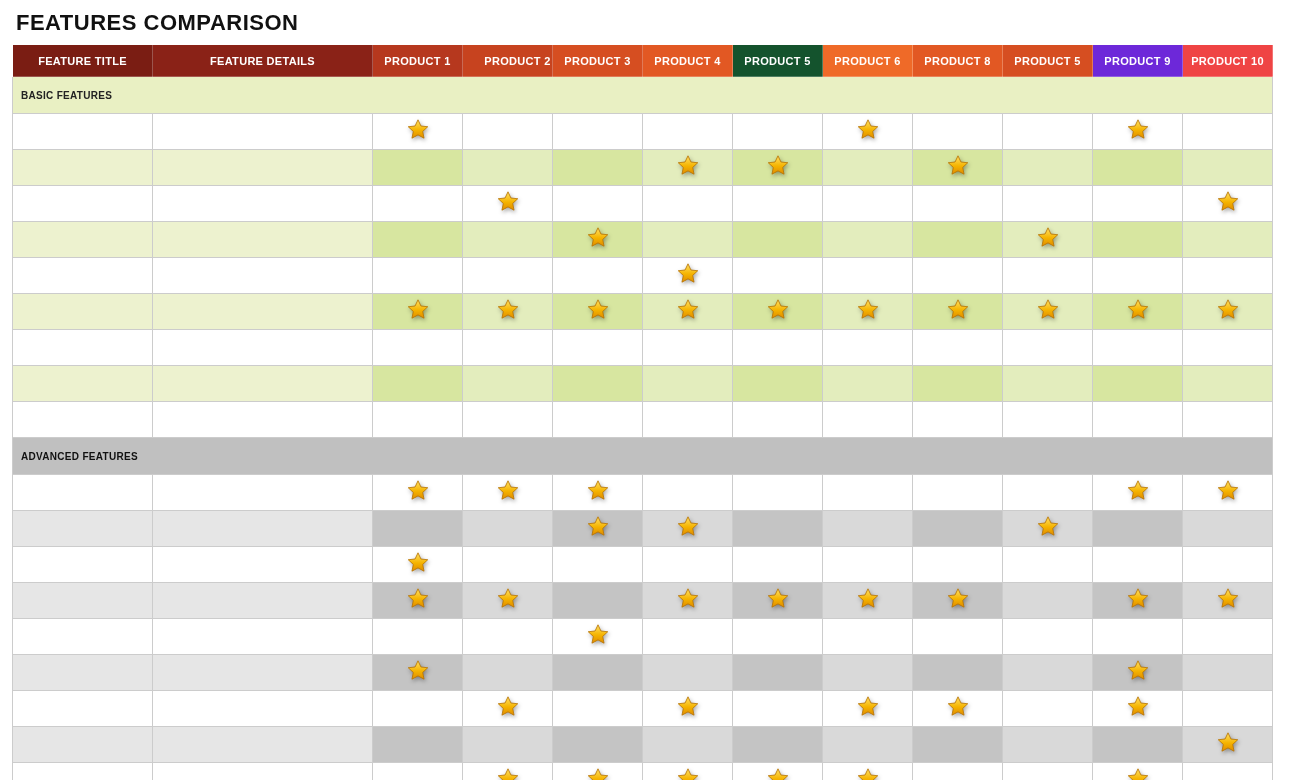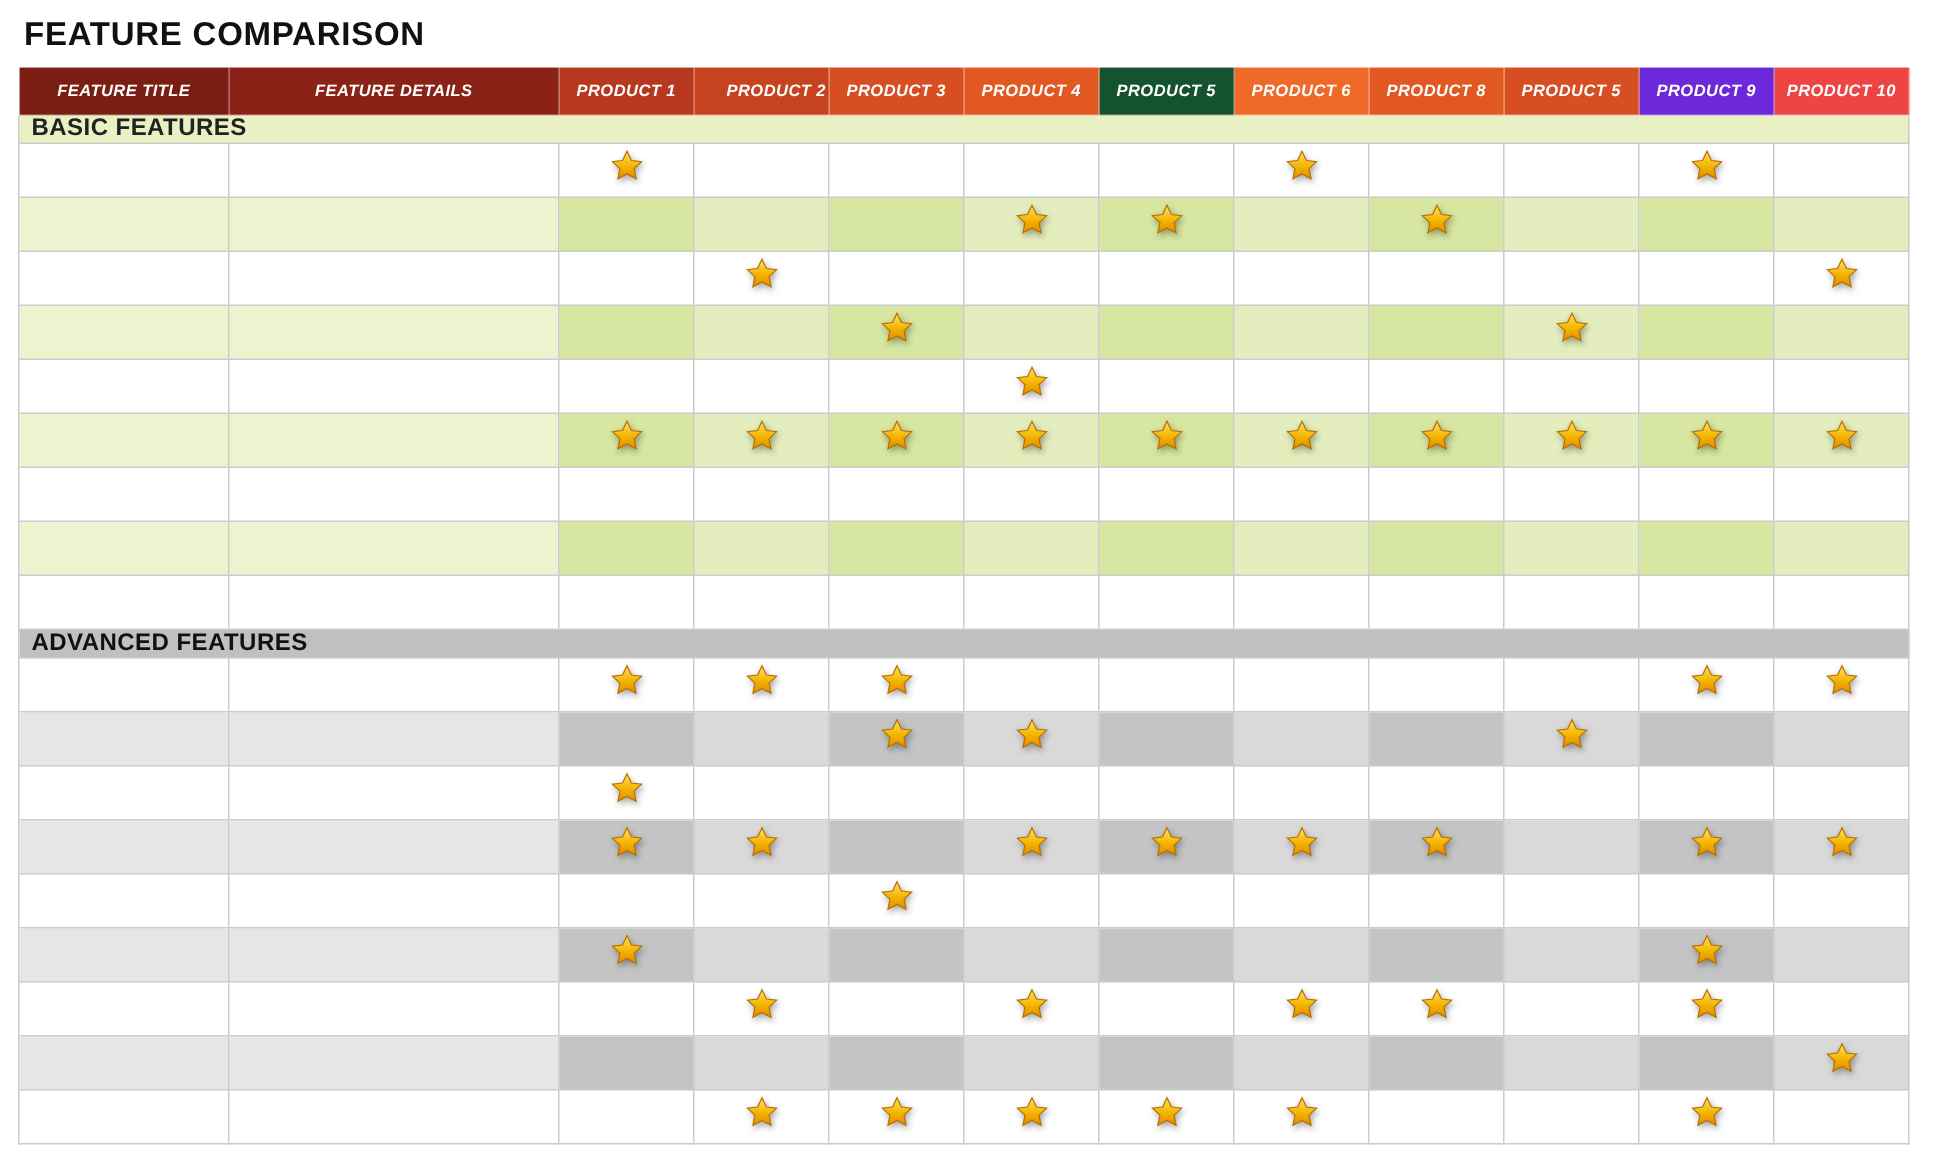--- a/index.html
+++ b/index.html
@@ -29,42 +29,41 @@
     vertical-align: middle;
     text-align: center;
   }
   thead th {
     color: #fff;
     font-size: 11px;
     font-weight: 700;
     letter-spacing: 0.3px;
     height: 32px;
     border: 1px solid rgba(255,255,255,0.25);
-    font-style: italic;
   }
   thead th.feature-title { background: #7a1d13; width: 140px; }
   thead th.feature-details { background: #8a2217; width: 220px; }
   thead th.p1  { background: #b6381e; }
   thead th.p2  { background: #c7431f; padding-left: 20px; }
   thead th.p3  { background: #d64e21; }
   thead th.p4  { background: #e25823; }
   thead th.p5  { background: #14532d; }
   thead th.p6  { background: #ef6a28; }
   thead th.p7  { background: #e25823; }
   thead th.p8  { background: #d64e21; }
   thead th.p9  { background: #6d28d9; }
   thead th.p10 { background: #ef4444; }
   thead th.pcol { width: 90px; }
 
   .section-row td {
     text-align: left;
-    font-size: 16px;
+    font-size: 10px;
     font-weight: 700;
     padding-left: 8px;
-    height: 16px;
+    height: 37px;
     letter-spacing: 0.3px;
   }
   .section-basic td { background: #e9f0c3; color: #222; }
   .section-advanced td { background: #c0c0c0; color: #111; margin-left: 19px; }
 
   .basic-odd-feat  { background: #ffffff; }
   .basic-odd-prod  { background: #ffffff; }
   .basic-even-feat { background: #edf2cf; }
   .basic-even-prod-a { background: #d7e6a0; }
   .basic-even-prod-b { background: #e3edbd; }
@@ -78,21 +77,21 @@
   .star-icon {
     display: inline-block;
     width: 24px; height: 24px;
     filter: drop-shadow(1px 2px 2px rgba(0,0,0,0.35));
   }
   .star-icon svg { width: 24px; height: 24px; display: block; }
 </style>
 </head>
 <body>
 
-<div class="title">FEATURE COMPARISON</div>
+<div class="title">FEATURES COMPARISON</div>
 
 <table>
   <colgroup>
     <col style="width:140px">
       <col style="width:220px">
     <col style="width:90px">
       <col style="width:90px">
       <col style="width:90px">
       <col style="width:90px">
       <col style="width:90px">

